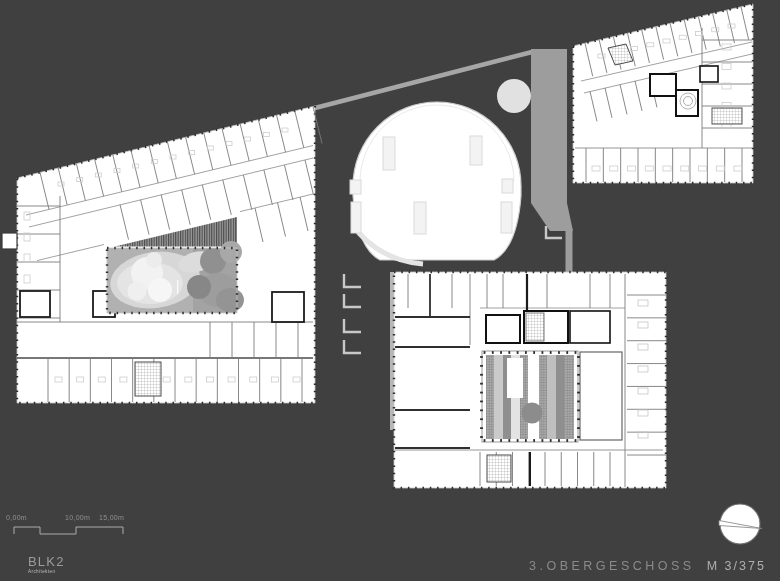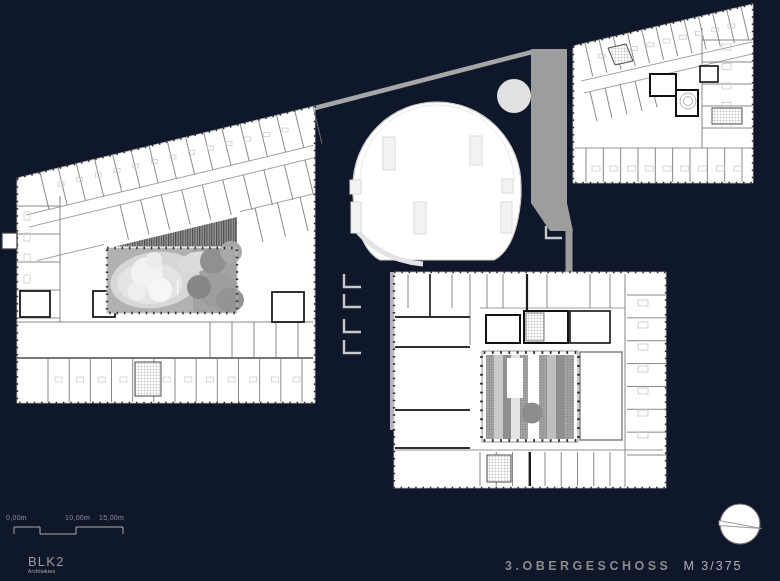--- a/index.html
+++ b/index.html
@@ -1,24 +1,24 @@
 <!DOCTYPE html>
 <html style="--roof-band: #9d9d9d; --courtyard: #b1b1b1; --title: #8a8a8a; --muted: #aeaeae;"><head>
 <meta charset="utf-8">
 <style>
   html,body{margin:0;padding:0;background:#fff;}
-  .sheet{position:relative;width:780px;height:581px;background:#0f172a;overflow:hidden;
+  .sheet{position:relative;width:780px;height:581px;background:#404040;overflow:hidden;
          font-family:"Liberation Sans",sans-serif;}
   .sheet svg{position:absolute;left:0;top:0;}
   .scale-label{position:absolute;top:514px;font-size:7px;color:#8f8f8f;letter-spacing:.3px;}
   .logo{position:absolute;left:28px;top:555px;color:#9c9c9c;}
   .logo-name{font-size:13px;letter-spacing:1.2px;line-height:13px;}
   .logo-sub{font-size:4.6px;letter-spacing:.4px;color:#bdbdbd;margin-top:1px;}
   .titleblock{position:absolute;left:505px;top:559px;display:flex;align-items:baseline;gap:12px;}
-  .title-floor{font-size:12.5px;font-weight:bold;letter-spacing:3.5px;color:var(--title,#8a8a8a);}
+  .title-floor{font-size:12.5px;font-weight:normal;letter-spacing:3.5px;color:var(--title,#8a8a8a);margin-left:24px;}
   .title-scale{font-size:12.5px;letter-spacing:2px;color:var(--muted,#aeaeae);}
 </style>
 </head>
 <body>
 
 <div class="sheet">
 
 <svg id="plan" width="780" height="581" viewBox="0 0 780 581">
   <defs>
     <pattern id="pat-vh" width="2.4" height="4" patternUnits="userSpaceOnUse">

